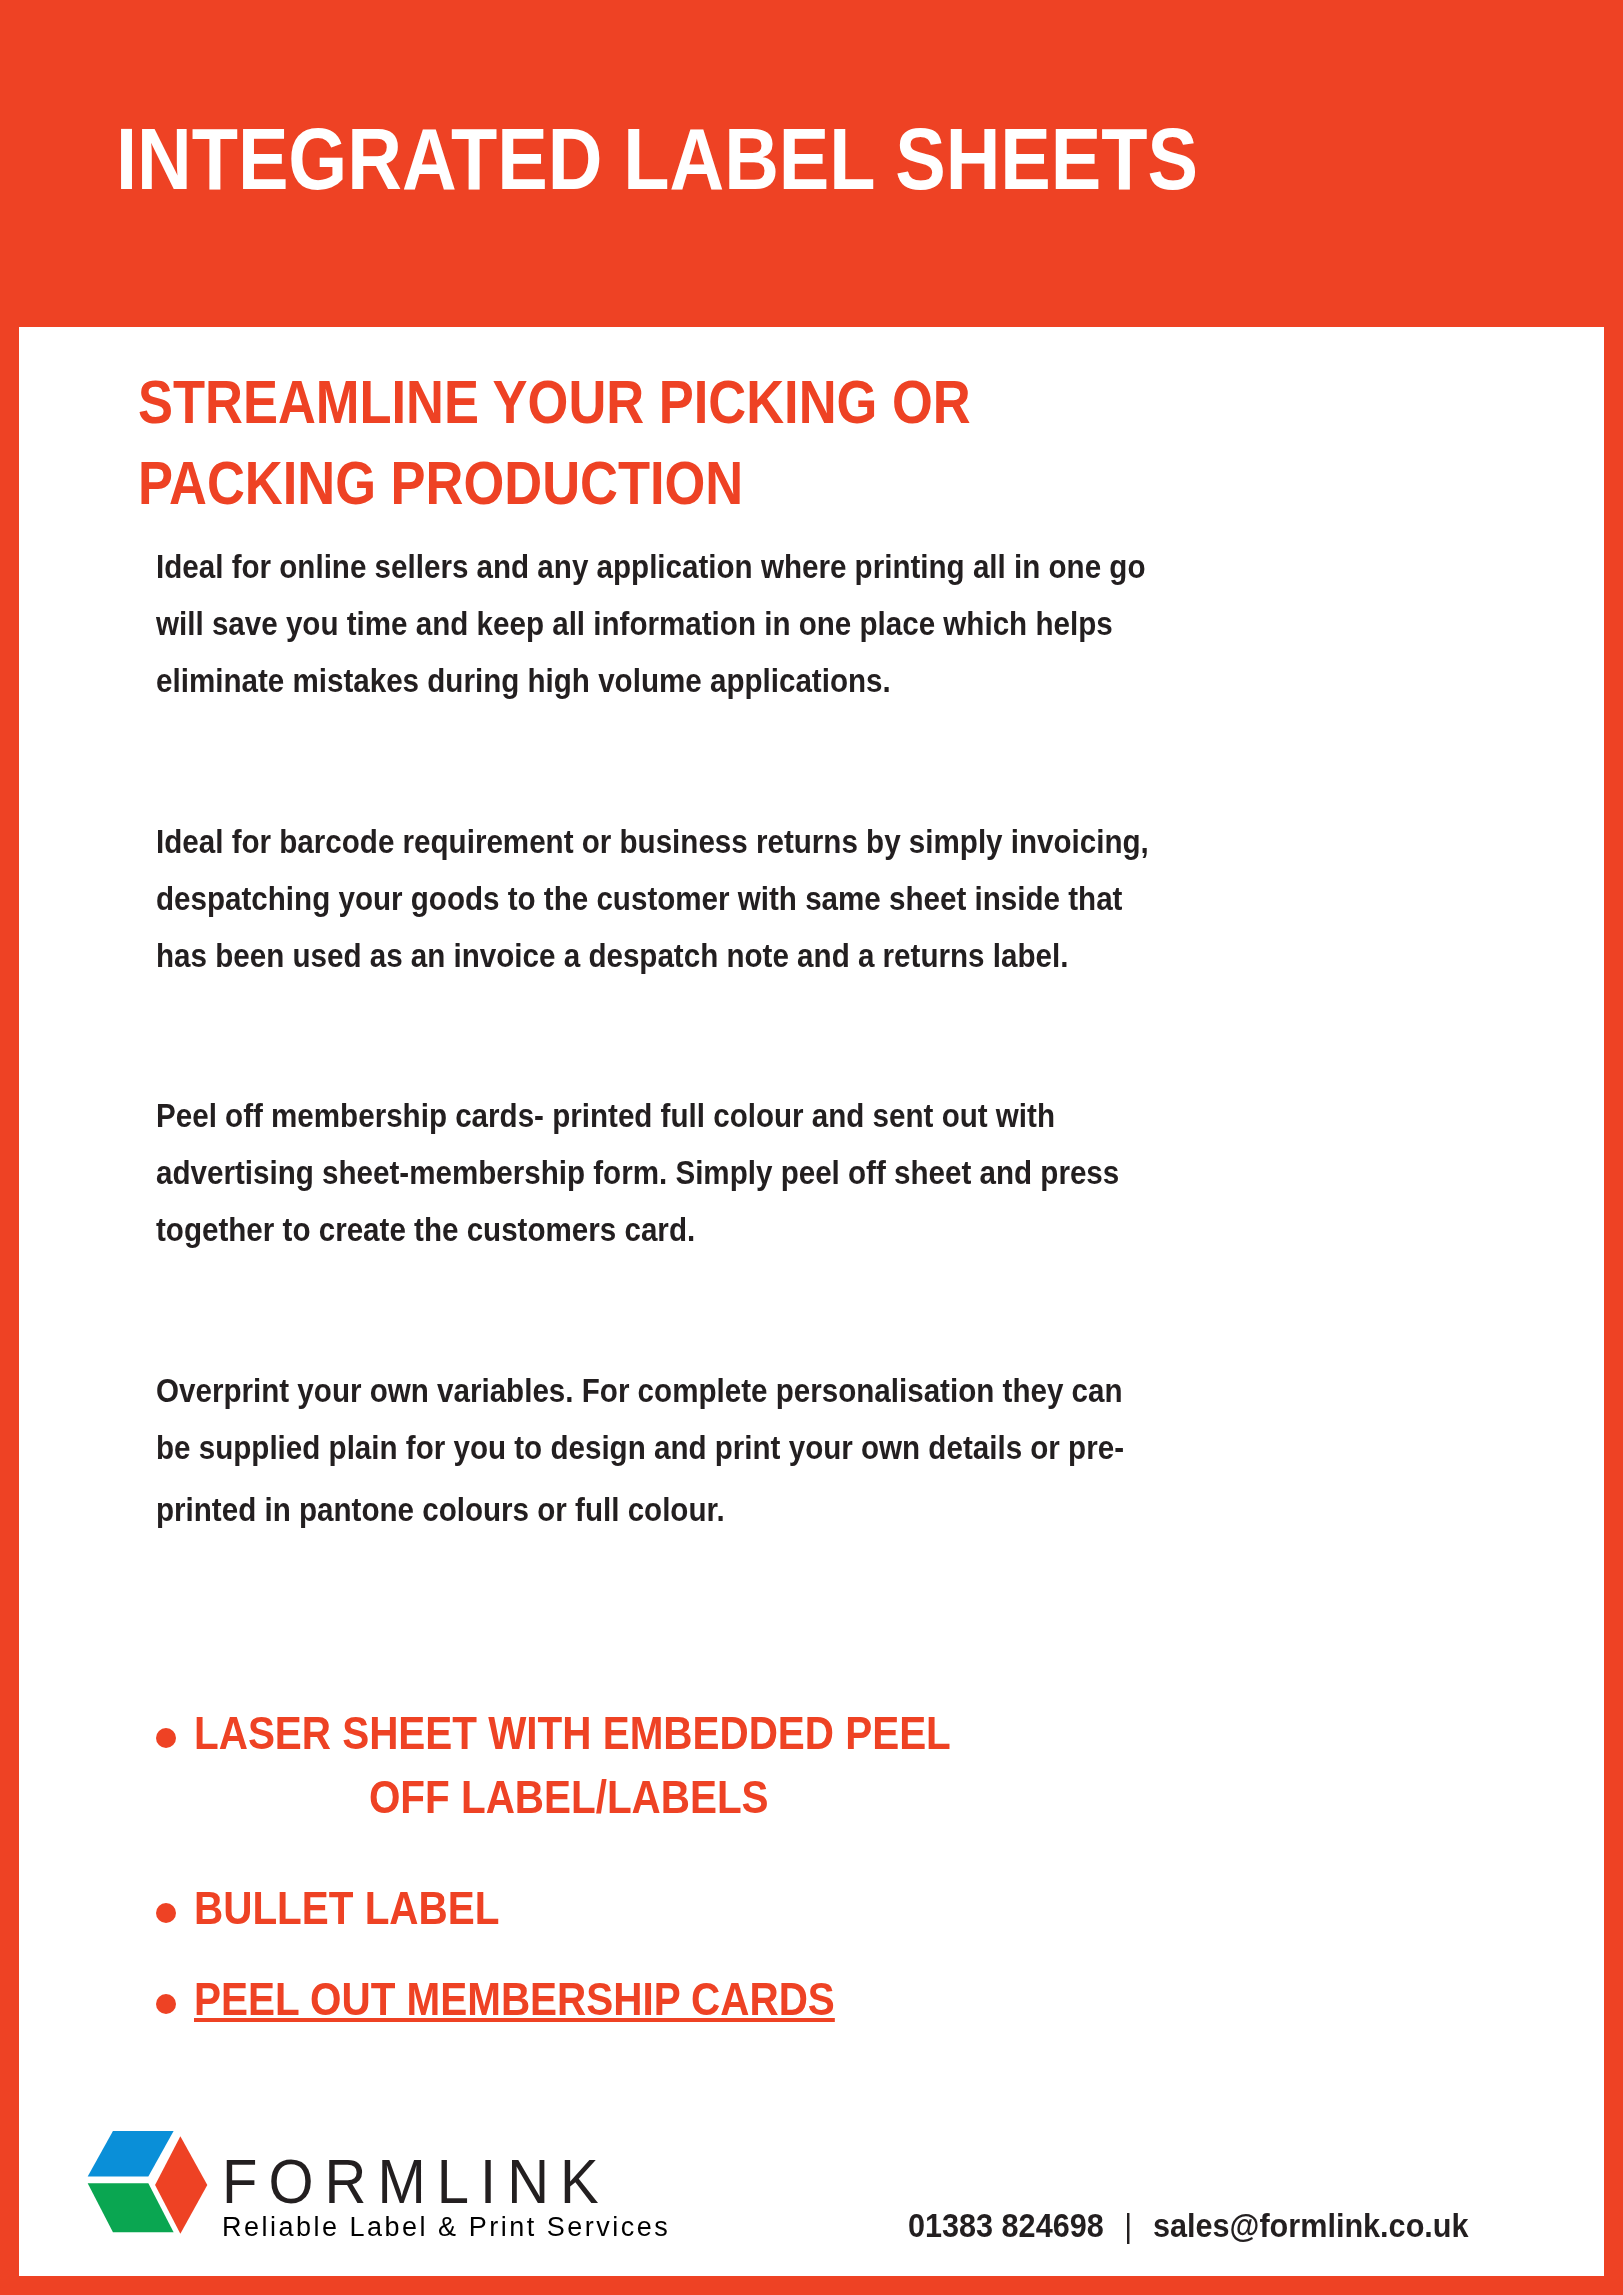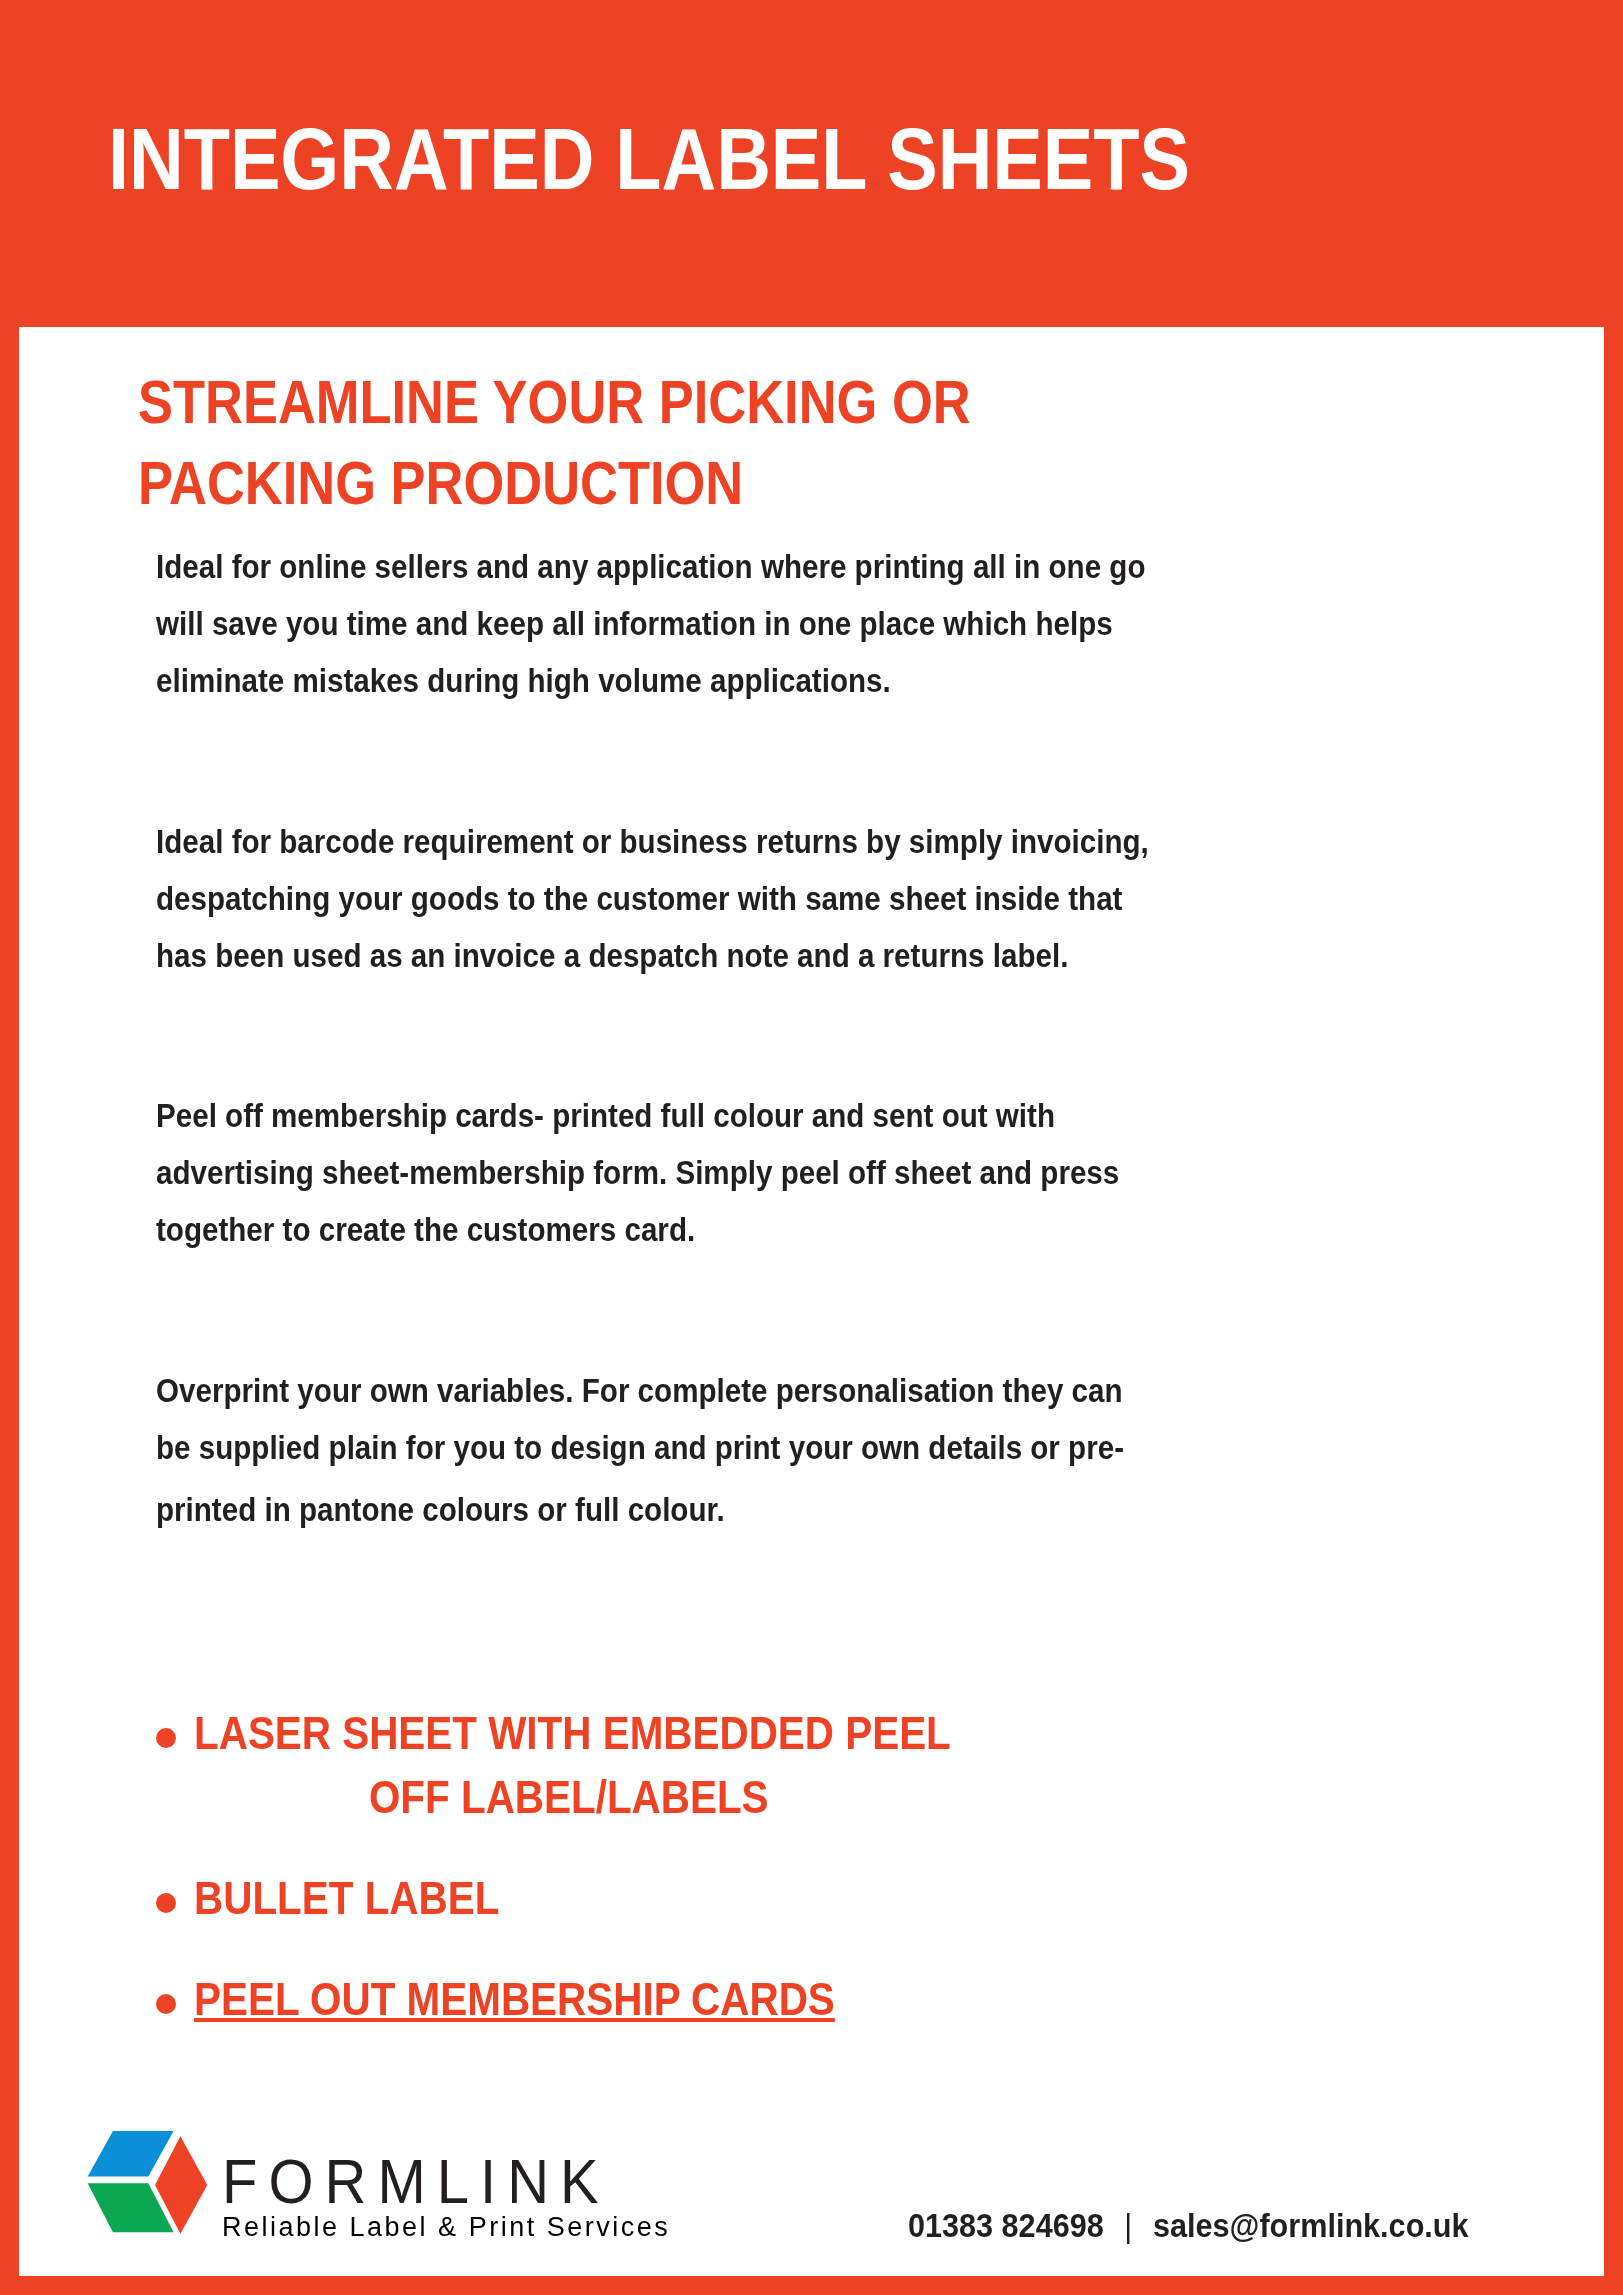--- a/index.html
+++ b/index.html
@@ -9,20 +9,21 @@
     background: #ee4224;
     position: relative;
     overflow: hidden;
     font-family: "Liberation Sans", "DejaVu Sans", sans-serif;
   }
   .header {
     position: absolute;
     left: 0; top: 0;
     width: 1298px; height: 327px;
     background: #ee4224;
+    padding-left: 16px;
   }
   .header-title {
     position: absolute;
     left: 0; right: 0;
     top: 108px;
     text-align: center;
     color: #ffffff;
     font-weight: bold;
     font-size: 88px;
     line-height: 101px;
@@ -167,21 +168,21 @@
 </div>
 
 <div class="bullets">
   <div class="bullet" style="top:0px;text-align:center;">
     <span class="dot"></span>
     <span class="text">
       <span>LASER SHEET WITH EMBEDDED PEEL</span>
       <span class="l2">OFF LABEL/LABELS</span>
     </span>
   </div>
-  <div class="bullet" style="top:165px;">
+  <div class="bullet" style="top:175px;">
     <span class="dot"></span>
     <span class="text">BULLET LABEL</span>
   </div>
   <div class="bullet" style="top:266px;text-decoration:underline;">
     <span class="dot"></span>
     <span class="text">PEEL OUT MEMBERSHIP CARDS</span>
   </div>
 </div>
 
 <div class="logo">

